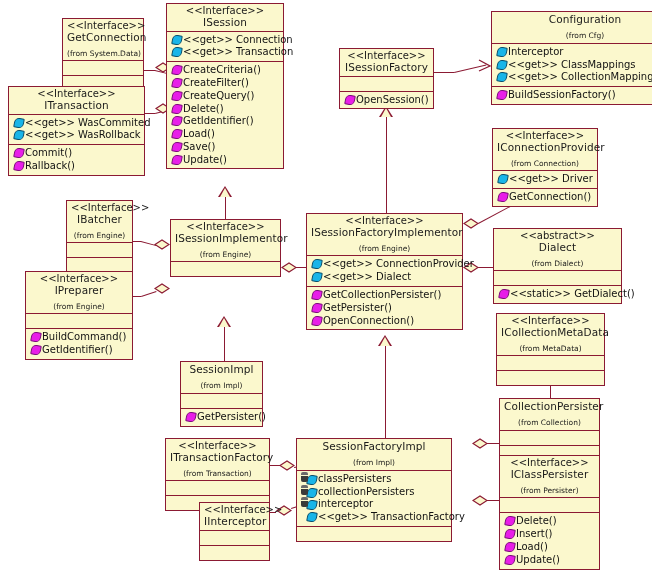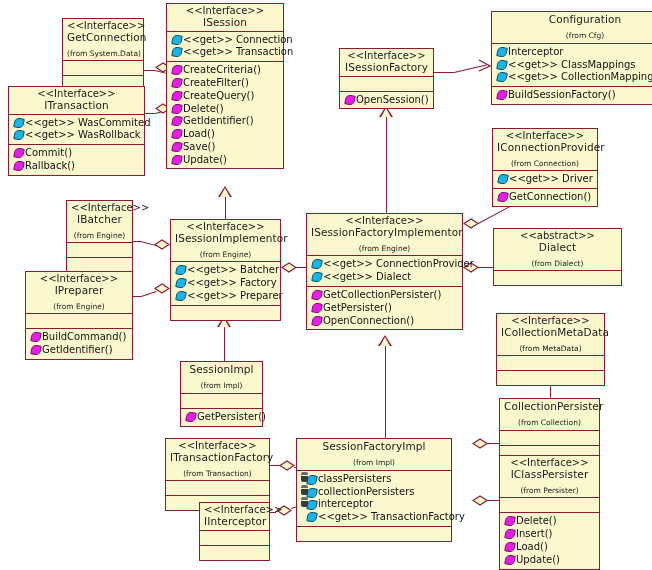--- a/index.html
+++ b/index.html
@@ -363,20 +363,23 @@
     </div>
   </div>
 
   <div class="uml-box" style="left:493px; top:228px; width:129px;">
     <div class="uml-head">
       <span class="uml-stereo">&lt;&lt;abstract&gt;&gt;</span>
       <span class="uml-name">Dialect</span>
       <span class="uml-from">(from Dialect)</span>
     </div>
     <div class="uml-sec empty"></div>
+    <div class="uml-sec">
+      <span class="uml-item"><span class="mk mk-meth"></span><span>&lt;&lt;static&gt;&gt; GetDialect()</span></span>
+    </div>
   </div>
 
   <div class="uml-box" style="left:496px; top:313px; width:109px;">
     <div class="uml-head">
       <span class="uml-stereo">&lt;&lt;Interface&gt;&gt;</span>
       <span class="uml-name">ICollectionMetaData</span>
       <span class="uml-from">(from MetaData)</span>
     </div>
     <div class="uml-sec empty"></div>
     <div class="uml-sec empty"></div>
@@ -403,25 +406,20 @@
       <span class="uml-item"><span class="mk mk-meth"></span><span>BuildCommand()</span></span>
       <span class="uml-item"><span class="mk mk-meth"></span><span>GetIdentifier()</span></span>
     </div>
   </div>
 
   <div class="uml-box" style="left:170px; top:219px; width:111px;">
     <div class="uml-head">
       <span class="uml-stereo">&lt;&lt;Interface&gt;&gt;</span>
       <span class="uml-name">ISessionImplementor</span>
       <span class="uml-from">(from Engine)</span>
-    </div>
-    <div class="uml-sec">
-      <span class="uml-item"><span class="mk mk-prop"></span><span>&lt;&lt;get&gt;&gt; Batcher</span></span>
-      <span class="uml-item"><span class="mk mk-prop"></span><span>&lt;&lt;get&gt;&gt; Factory</span></span>
-      <span class="uml-item"><span class="mk mk-prop"></span><span>&lt;&lt;get&gt;&gt; Preparer</span></span>
     </div>
     <div class="uml-sec empty"></div>
   </div>
 
   <div class="uml-box" style="left:306px; top:213px; width:157px;">
     <div class="uml-head">
       <span class="uml-stereo">&lt;&lt;Interface&gt;&gt;</span>
       <span class="uml-name">ISessionFactoryImplementor</span>
       <span class="uml-from">(from Engine)</span>
     </div>

